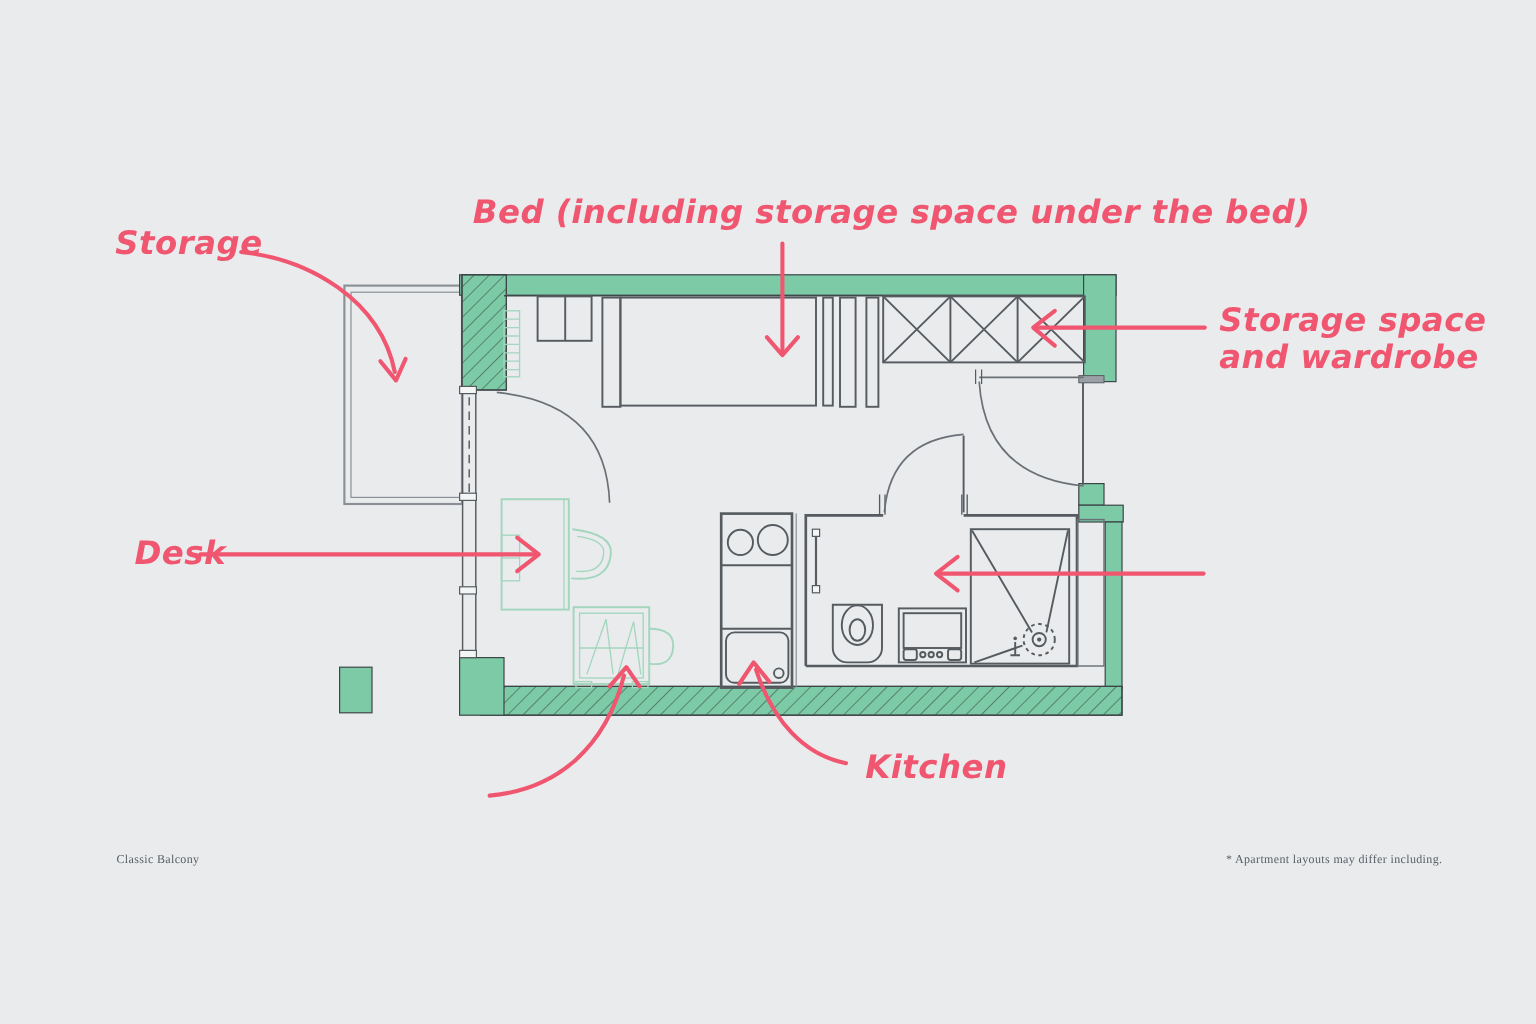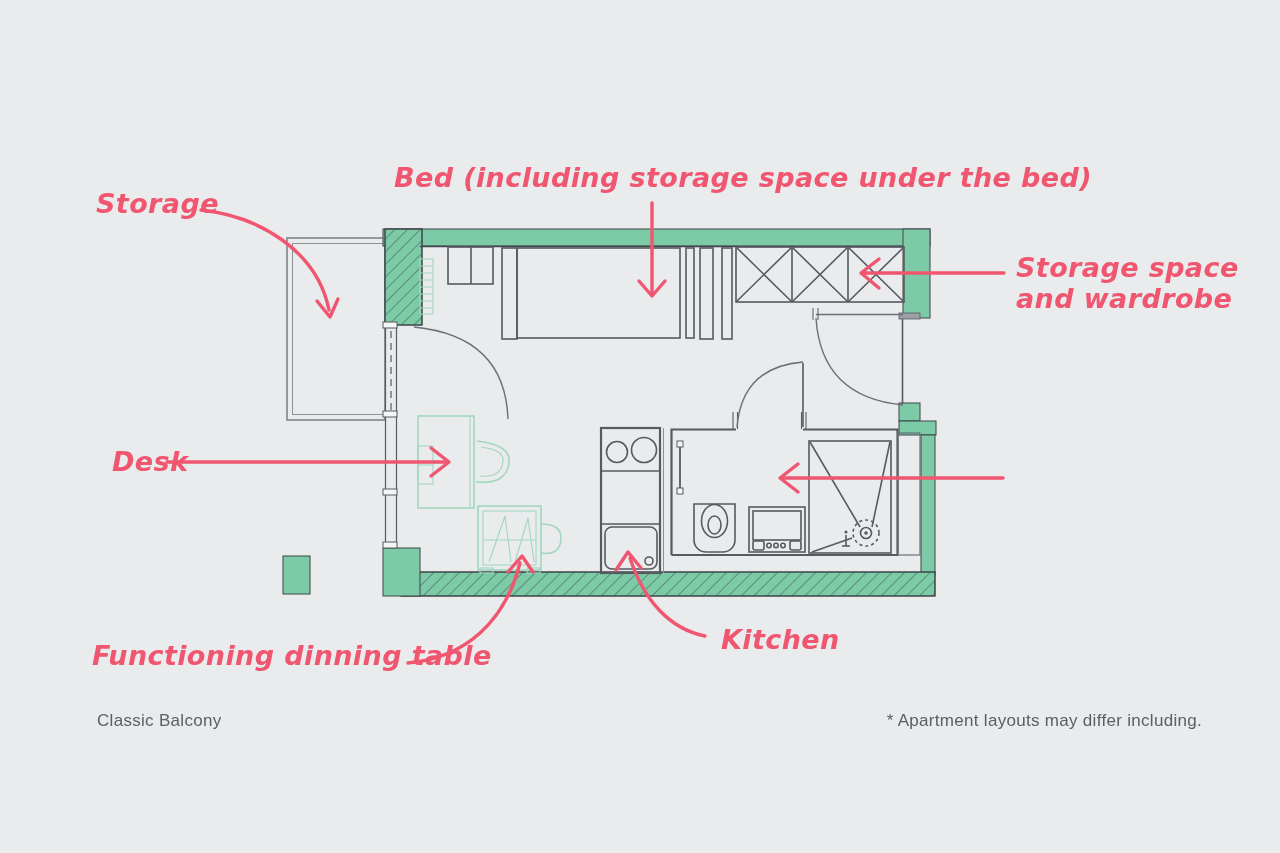--- a/index.html
+++ b/index.html
@@ -29,22 +29,22 @@
   .script{
     position:absolute;
     font-family:"DejaVu Sans",sans-serif;
     font-style:italic;font-weight:bold;
     color:var(--annotation-pink);
     font-size:27px;letter-spacing:.4px;
     white-space:pre-line;line-height:1.15;
   }
   .foot{
     position:absolute;
-    font-family:Liberation Sans, sans-serif;
-    font-size:17px;color:var(--footer-text);letter-spacing:.3px;
+    font-family:Liberation Serif, serif;
+    font-size:10px;color:var(--footer-text);letter-spacing:.3px;
   }
 </style>
 </head>
 <body>
 
 <div class="stage">
 
   <svg class="plan-svg" viewBox="0 0 1280 853">
     <defs>
       <pattern id="hatchP" width="9" height="9" patternUnits="userSpaceOnUse" patternTransform="rotate(45)">
@@ -209,19 +209,18 @@
         <path class="pink" d="M616,570 L628,552 L641,568"></path>
       </g>
     </g>
   </svg>
 
   <div class="script" style="left:96px;top:188px;">Storage</div>
   <div class="script" style="left:394px;top:162px;">Bed (including storage space under the bed)</div>
   <div class="script" style="left:1016px;top:252px;">Storage space
 and wardrobe</div>
   <div class="script" style="left:112px;top:446px;">Desk</div>
-  <div class="script" style="left:92px;top:640px;">Functioning dinning table</div>
   <div class="script" style="left:721px;top:624px;">Kitchen</div>
 
   <div class="foot" style="left:97px;top:711px;">Classic Balcony</div>
   <div class="foot" style="right:78px;top:711px;">* Apartment layouts may differ including.</div>
 
 </div>
 
 </body></html>

